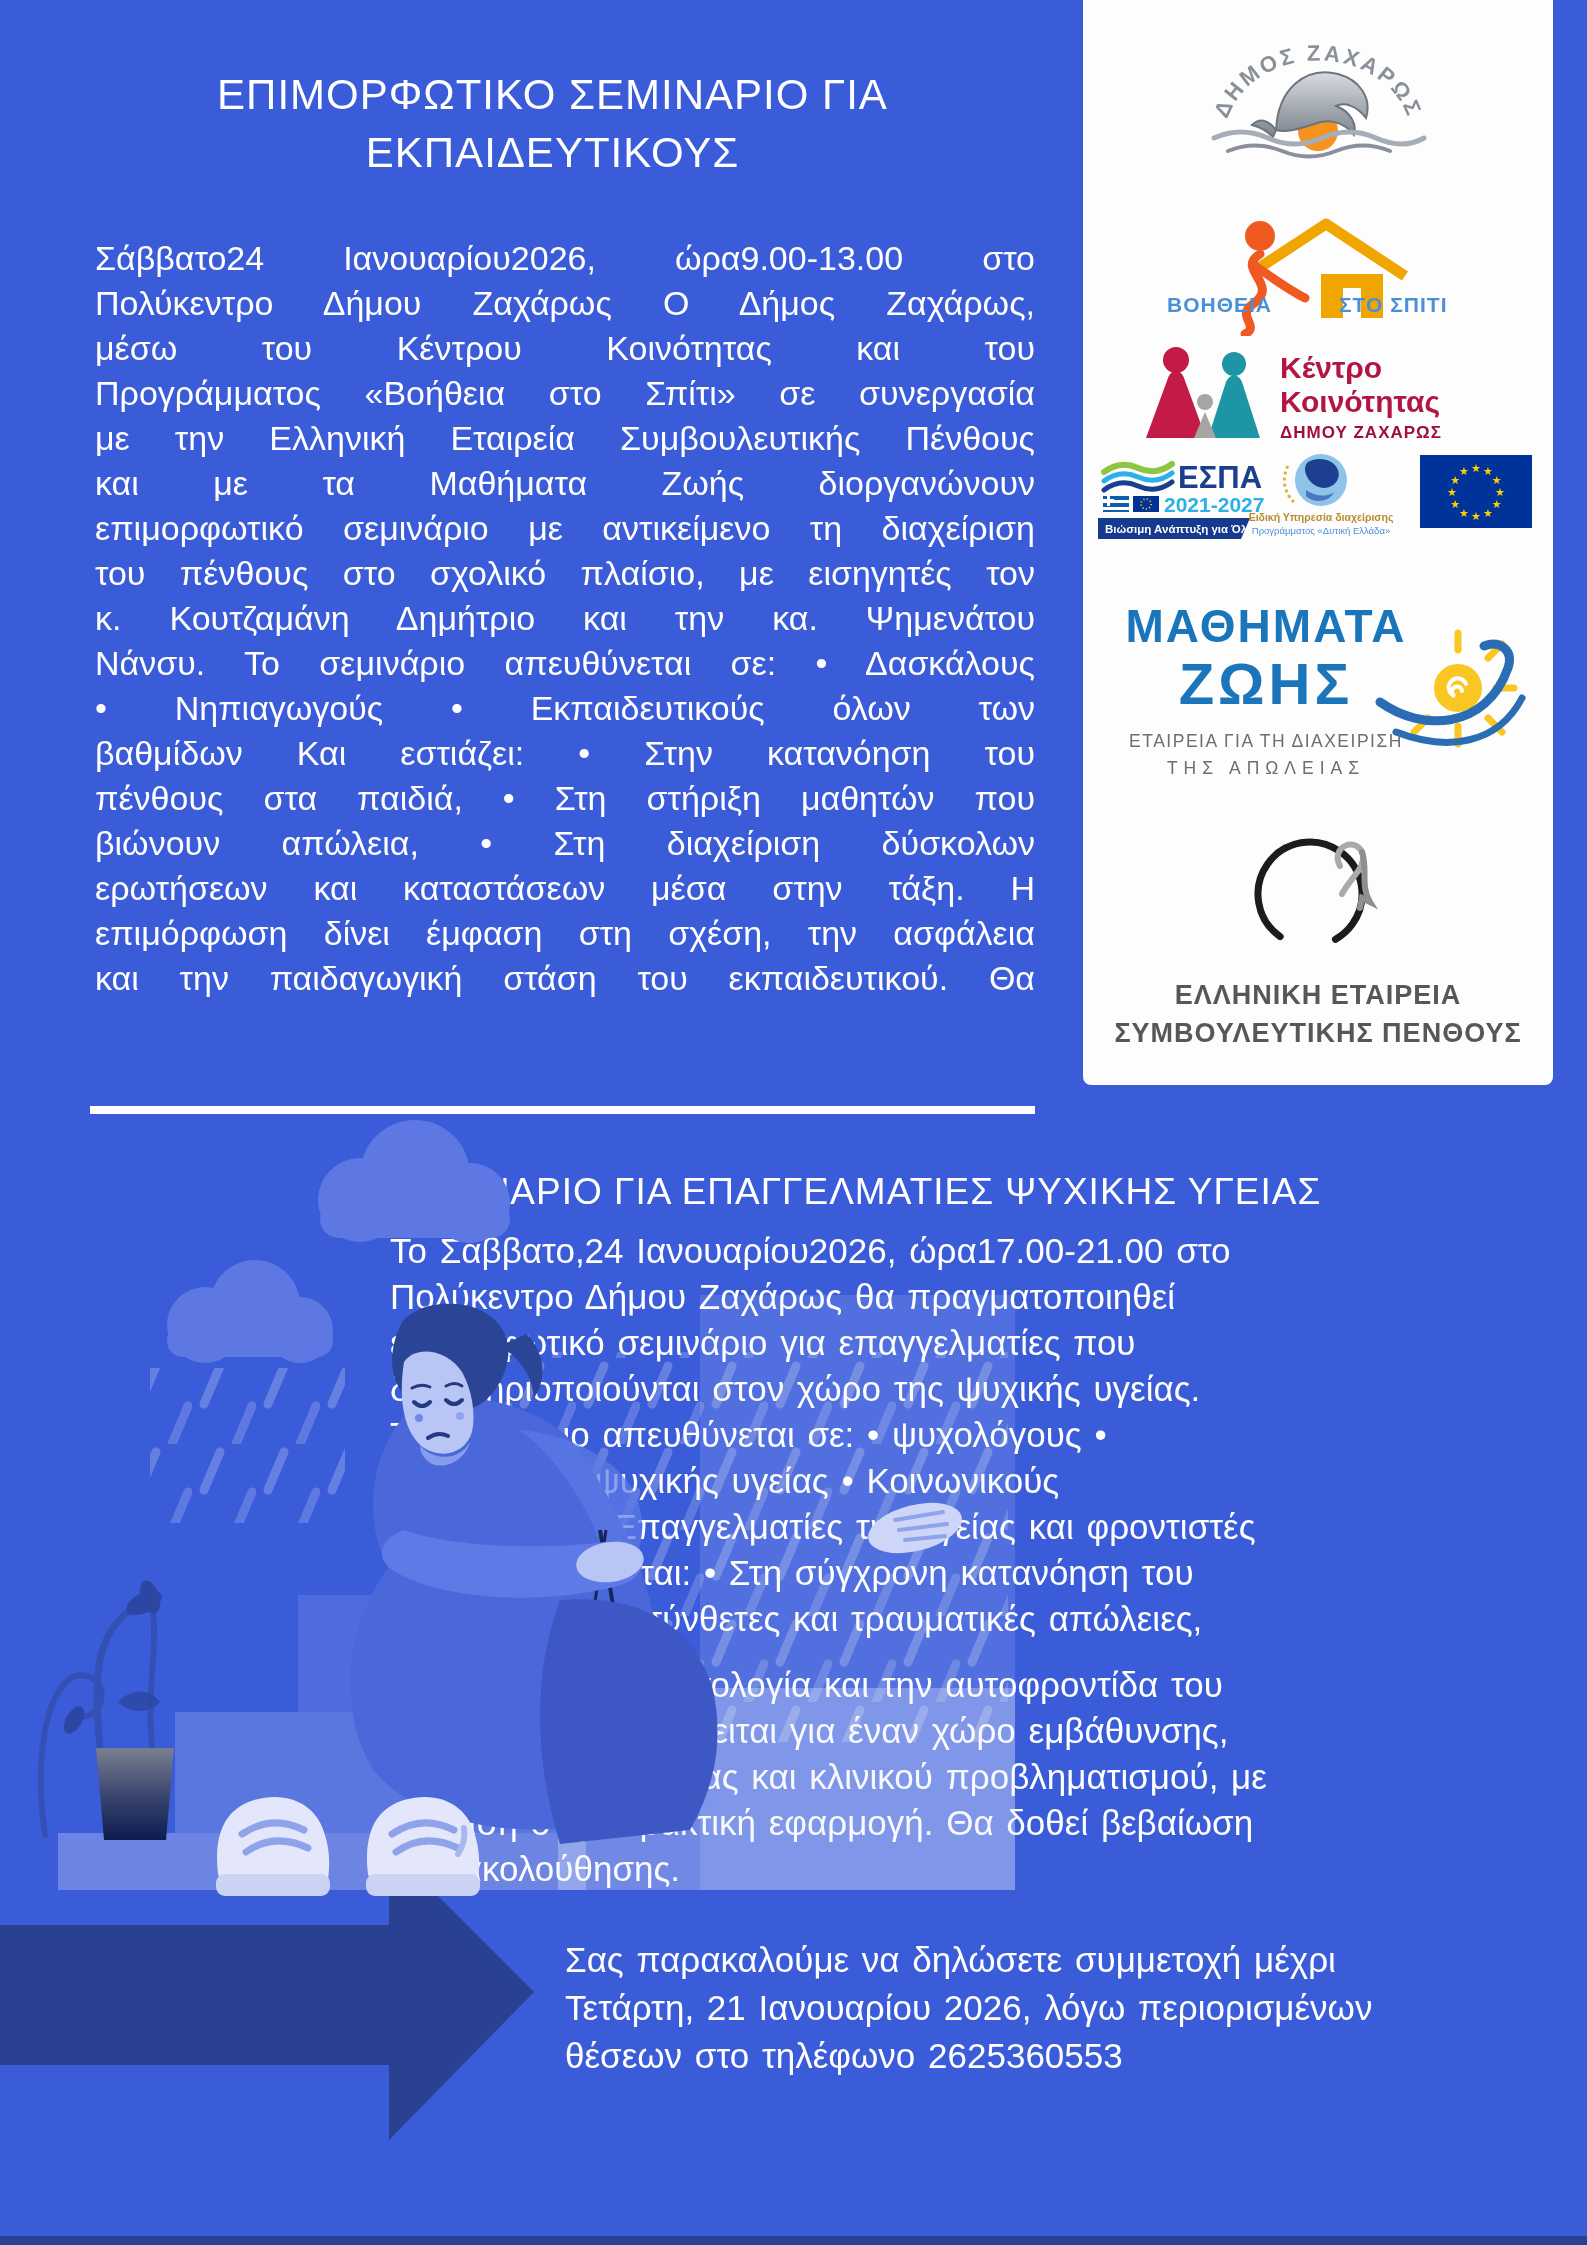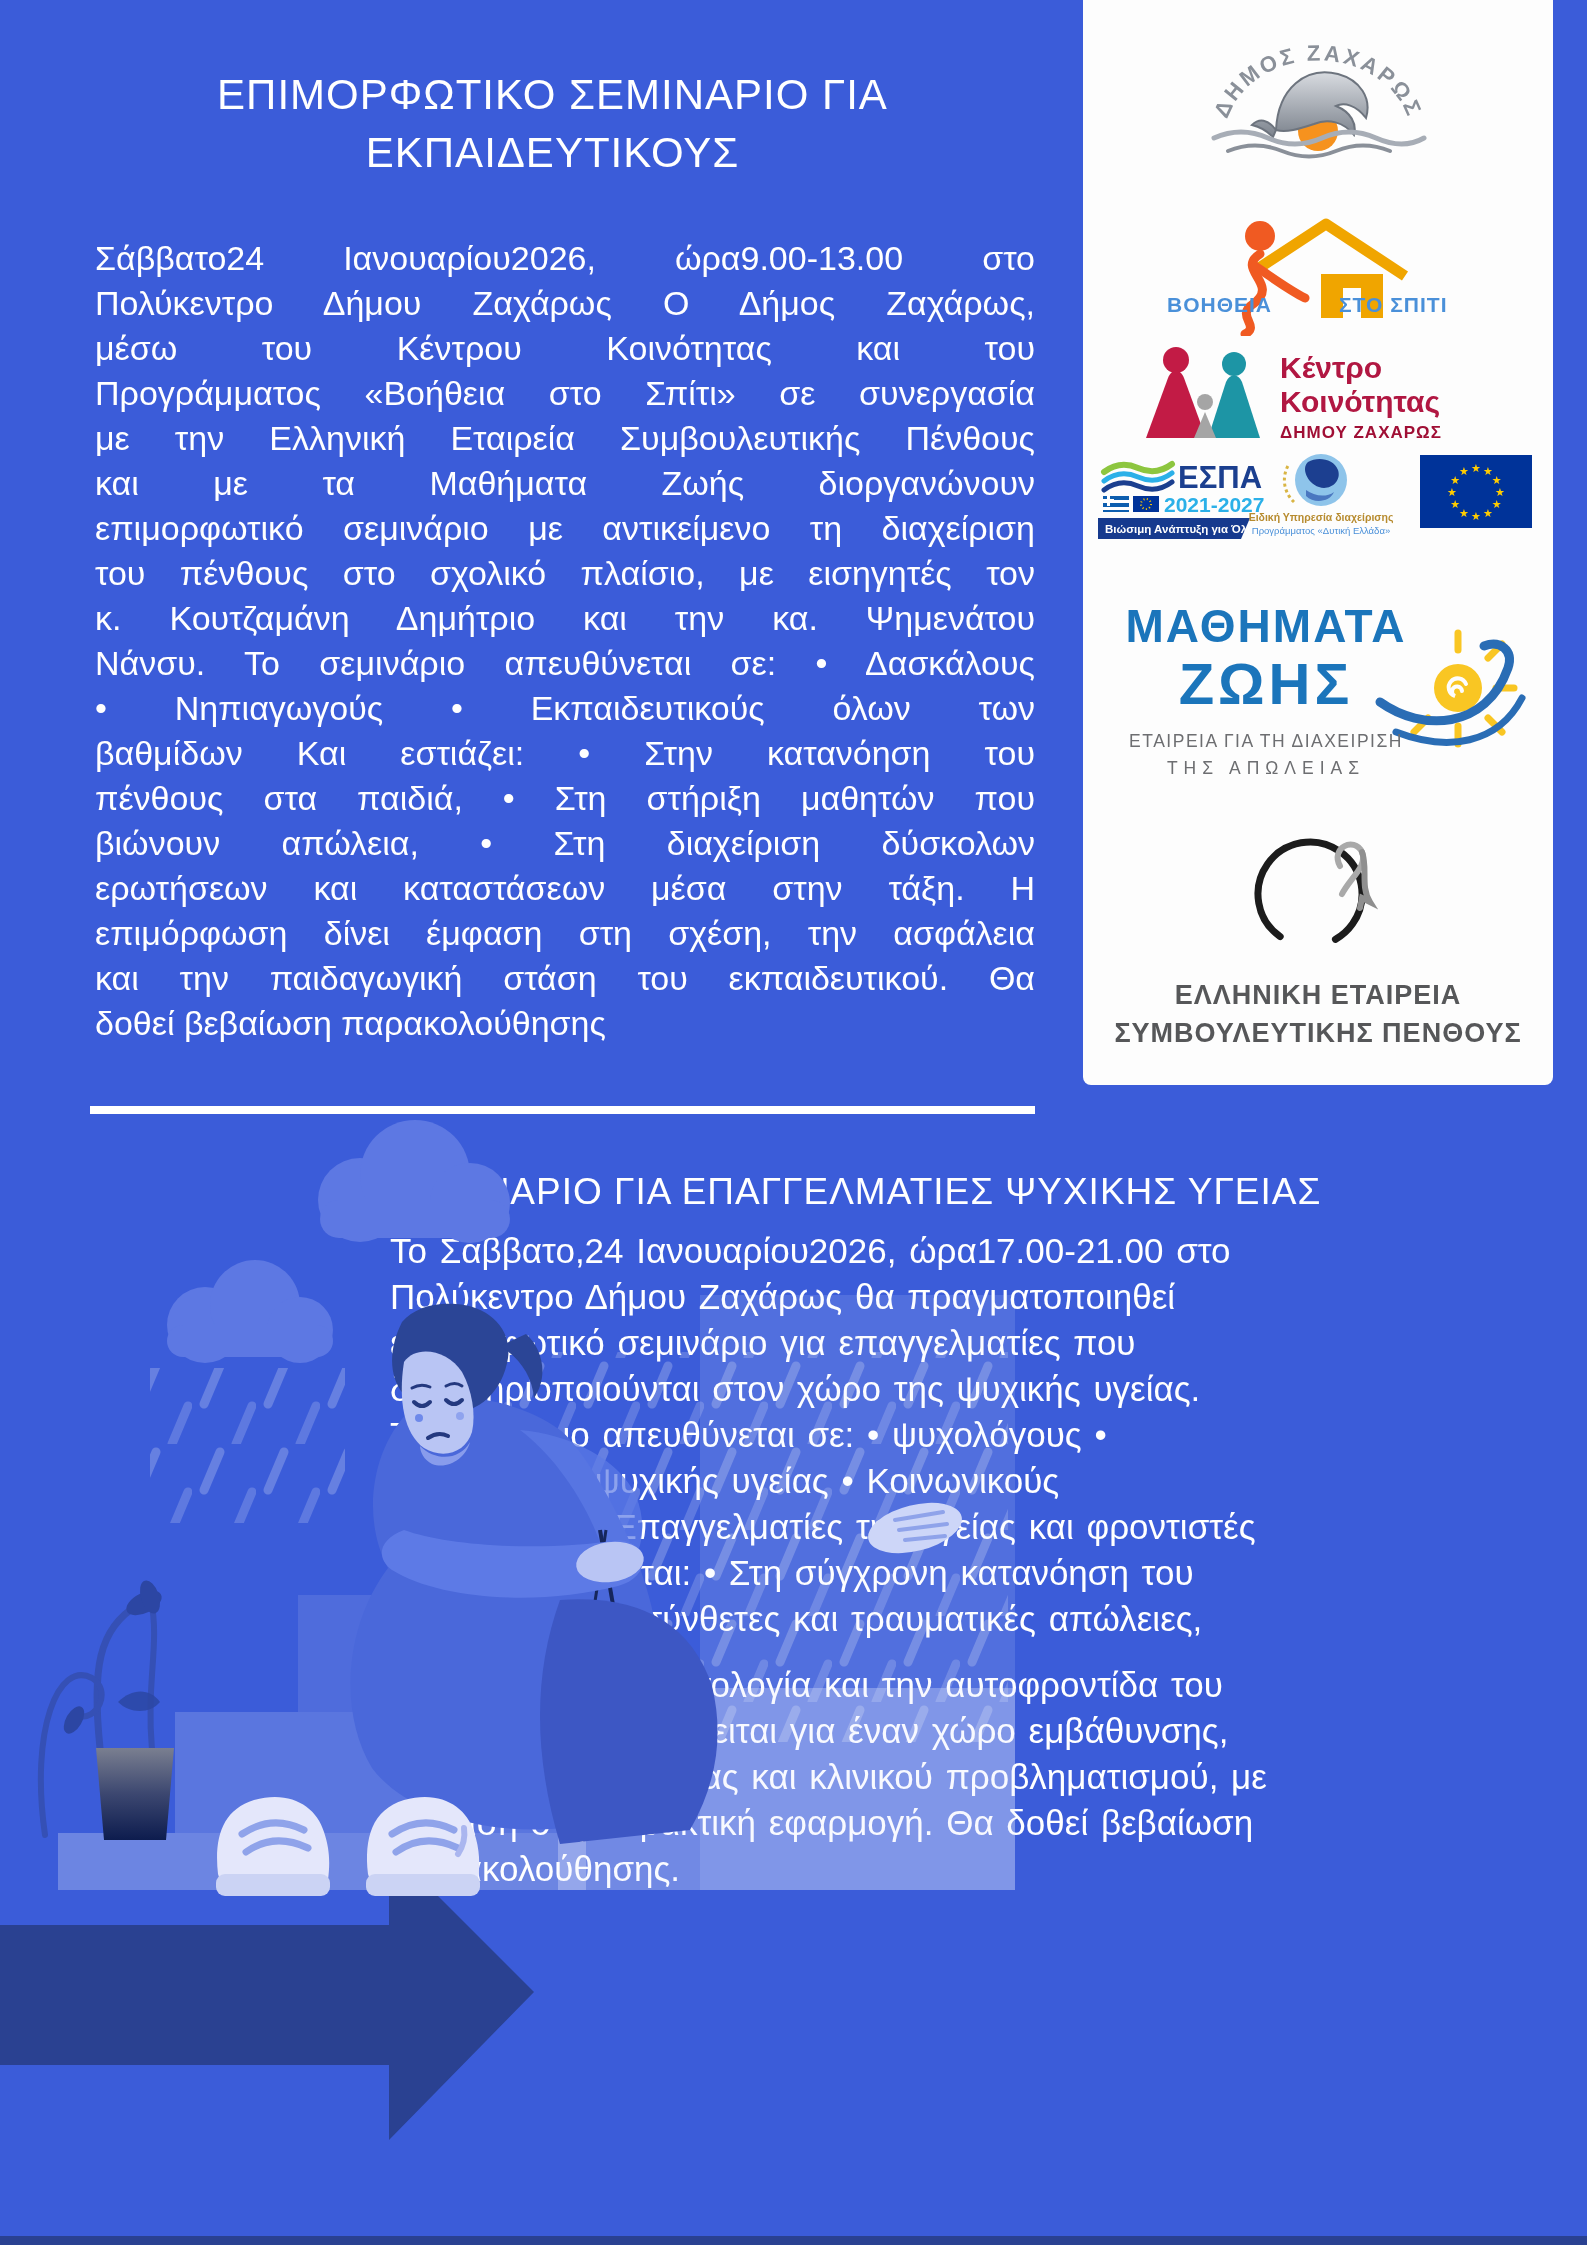--- a/index.html
+++ b/index.html
@@ -66,21 +66,20 @@
 του πένθους στο σχολικό πλαίσιο, με εισηγητές τον
 κ. Κουτζαμάνη Δημήτριο και την κα. Ψημενάτου
 Νάνσυ. Το σεμινάριο απευθύνεται σε: • Δασκάλους
 • Νηπιαγωγούς • Εκπαιδευτικούς όλων των
 βαθμίδων Και εστιάζει: • Στην κατανόηση του
 πένθους στα παιδιά, • Στη στήριξη μαθητών που
 βιώνουν απώλεια, • Στη διαχείριση δύσκολων
 ερωτήσεων και καταστάσεων μέσα στην τάξη. Η
 επιμόρφωση δίνει έμφαση στη σχέση, την ασφάλεια
 και την παιδαγωγική στάση του εκπαιδευτικού. Θα</p>
-    <p>δοθεί βεβαίωση παρακολούθησης</p>
   </div>
 
   <div class="panel">
 
     <svg class="logo logo-muni" width="240" height="150" viewBox="0 0 240 150">
       <defs>
         <linearGradient id="gd" x1="0" y1="0" x2="0" y2="1">
           <stop offset="0" stop-color="#d8dbe0"></stop>
             <stop offset="1" stop-color="#7c838d"></stop>
         </linearGradient>
@@ -225,20 +224,23 @@
 λειτουργούς • Επαγγελματίες της υγείας και φροντιστές
 και επικεντρώνεται: • Στη σύγχρονη κατανόηση του
 πένθους, • Στις σύνθετες και τραυματικές απώλειες,</p>
     <p class="blk2">• Στα όρια, τη δεοντολογία και την αυτοφροντίδα του
 επαγγελματία. Πρόκειται για έναν χώρο εμβάθυνσης,
 ανταλλαγής εμπειρίας και κλινικού προβληματισμού, με
 έμφαση στην πρακτική εφαρμογή. Θα δοθεί βεβαίωση
 παρακολούθησης.</p>
   </div>
 
+  <p class="para3">Σας παρακαλούμε να δηλώσετε συμμετοχή μέχρι
+Τετάρτη, 21 Ιανουαρίου 2026, λόγω περιορισμένων
+θέσεων στο τηλέφωνο 2625360553</p>
 
   <svg class="illo" width="1060" height="1145" viewBox="0 0 1060 1145">
     <defs>
       <pattern id="rainp" width="64" height="86" patternUnits="userSpaceOnUse">
         <line x1="28" y1="8" x2="12" y2="46" stroke="rgba(255,255,255,0.22)" stroke-width="9" stroke-linecap="round"></line>
         <line x1="60" y1="48" x2="44" y2="86" stroke="rgba(255,255,255,0.18)" stroke-width="9" stroke-linecap="round"></line>
       </pattern>
       <linearGradient id="potg" x1="0" y1="0" x2="0" y2="1">
         <stop offset="0" stop-color="#7a7f90"></stop>
           <stop offset="0.5" stop-color="#3c4770"></stop>

